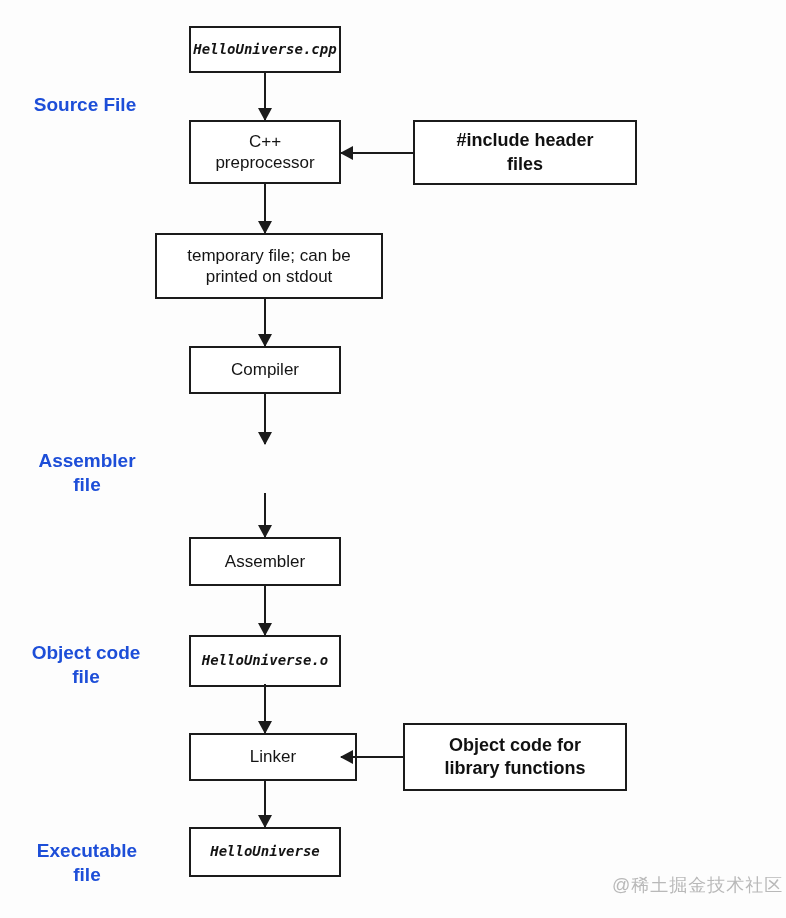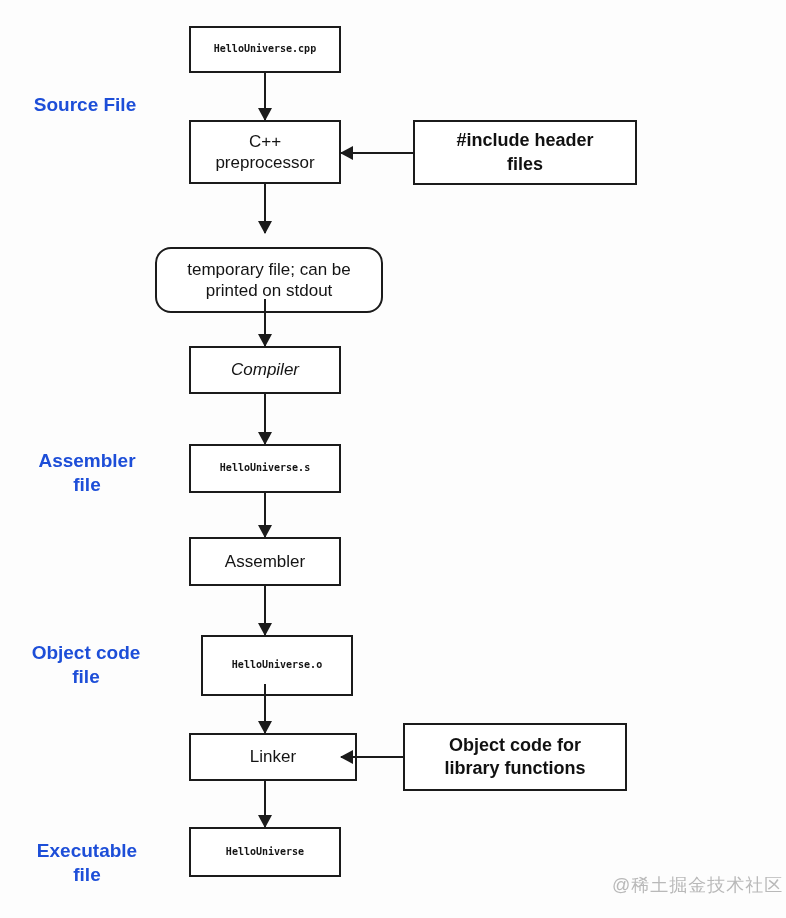--- a/index.html
+++ b/index.html
@@ -26,38 +26,39 @@
     align-items: center;
     justify-content: center;
     text-align: center;
     white-space: pre-line;
     color: #141414;
     line-height: 1.25;
   }
   .mono {
     font-family: "DejaVu Sans Mono", monospace;
     font-weight: bold;
-    font-size: 10px;
+    font-size: 14px;
+    font-style: italic;
   }
   .sans { font-size: 17px; }
   .callout {
     font-weight: bold;
     font-size: 18px;
     line-height: 1.3;
     color: #111;
   }
 
   
   #n-cpp        { left: 189px; top:  26px; width: 152px; height: 47px; }
   #n-pre        { left: 189px; top: 120px; width: 152px; height: 64px; }
-  #n-temp       { left: 155px; top: 247px; width: 228px; height: 66px; border-radius: 16px; }
-  #n-compiler   { left: 189px; top: 346px; width: 152px; height: 48px; font-style: italic; }
+  #n-temp       { left: 155px; top: 233px; width: 228px; height: 66px; }
+  #n-compiler   { left: 189px; top: 346px; width: 152px; height: 48px; }
   #n-sfile      { left: 189px; top: 444px; width: 152px; height: 49px; }
   #n-assembler  { left: 189px; top: 537px; width: 152px; height: 49px; }
-  #n-ofile      { left: 189px; top: 635px; width: 152px; height: 61px; margin-left: 12px; }
+  #n-ofile      { left: 189px; top: 635px; width: 152px; height: 52px; }
   #n-linker     { left: 189px; top: 733px; width: 168px; height: 48px; }
   #n-exe        { left: 189px; top: 827px; width: 152px; height: 50px; }
   #c-include    { left: 413px; top: 120px; width: 224px; height: 65px; }
   #c-objcode    { left: 403px; top: 723px; width: 224px; height: 68px; }
 
   
   .side-label {
     position: absolute;
     font-weight: bold;
     font-size: 19px;
@@ -127,21 +128,20 @@
 <body>
 
 <div id="canvas">
 
   <div id="n-cpp" class="node mono">HelloUniverse.cpp</div>
   <div id="n-pre" class="node sans">C++
 preprocessor</div>
   <div id="n-temp" class="node sans">temporary file; can be
 printed on stdout</div>
   <div id="n-compiler" class="node sans">Compiler</div>
-  <div id="n-sfile" class="node mono">HelloUniverse.s</div>
   <div id="n-assembler" class="node sans">Assembler</div>
   <div id="n-ofile" class="node mono">HelloUniverse.o</div>
   <div id="n-linker" class="node sans">Linker</div>
   <div id="c-include" class="node callout">#include header
 files</div>
 
   <div id="n-exe" class="node mono">HelloUniverse</div>
   <div id="c-objcode" class="node callout">Object code for
 library functions</div>
 

